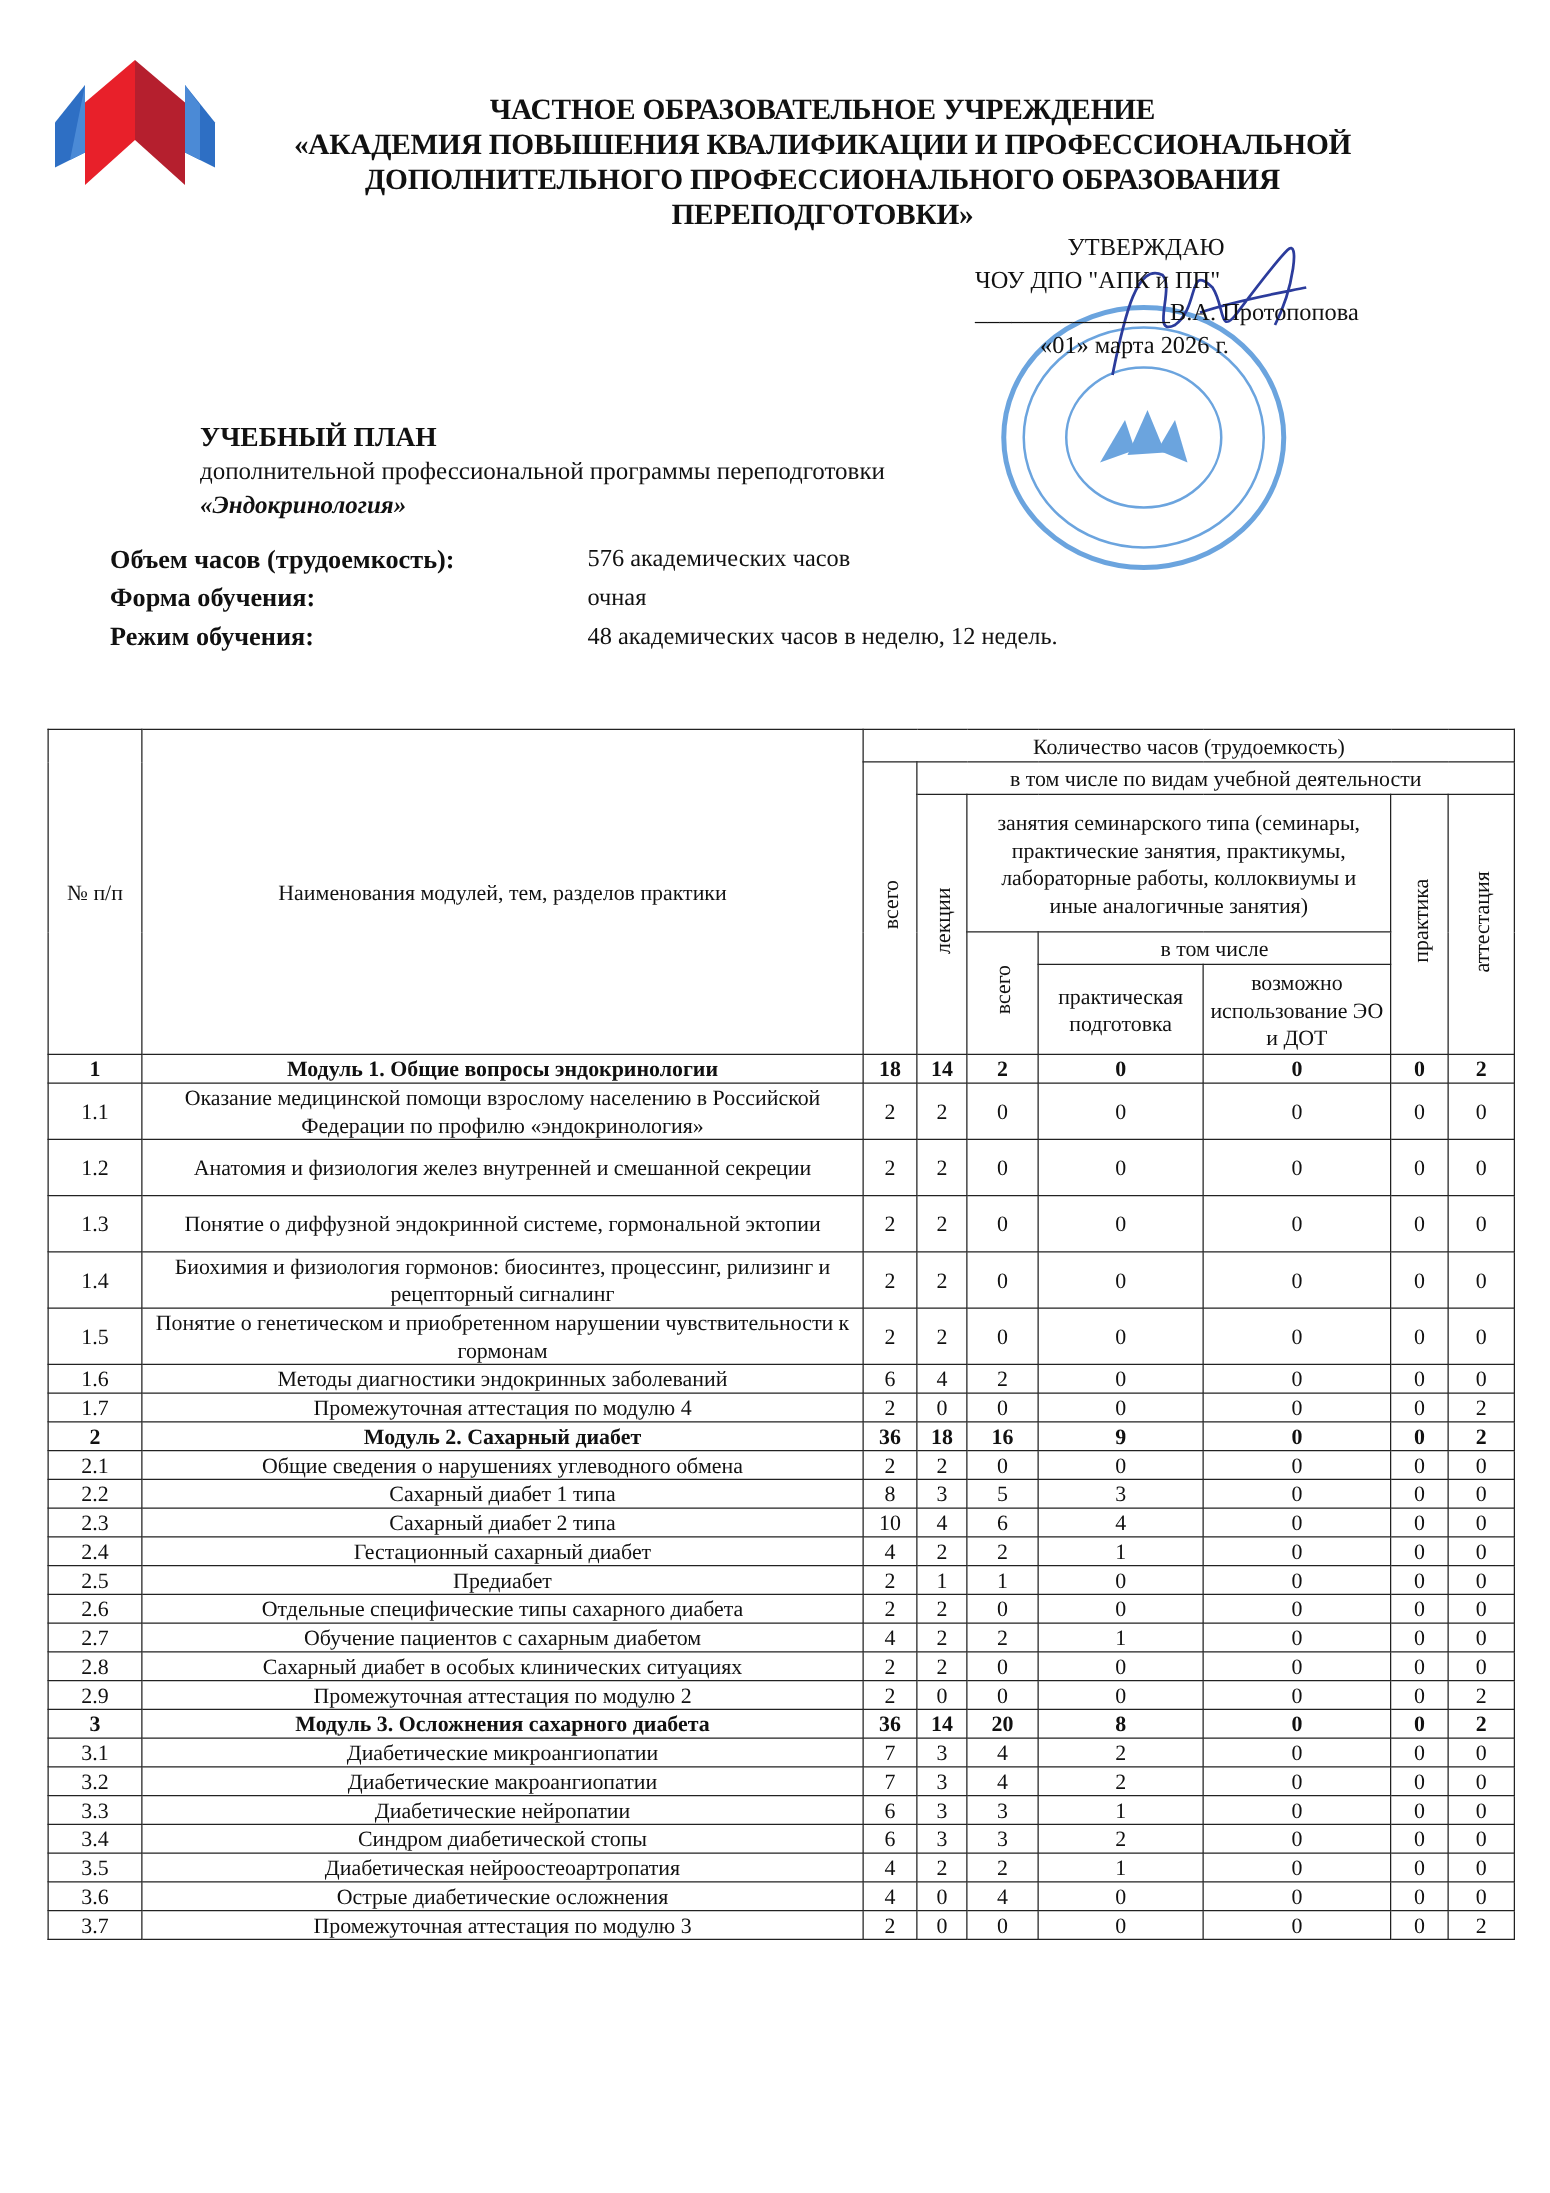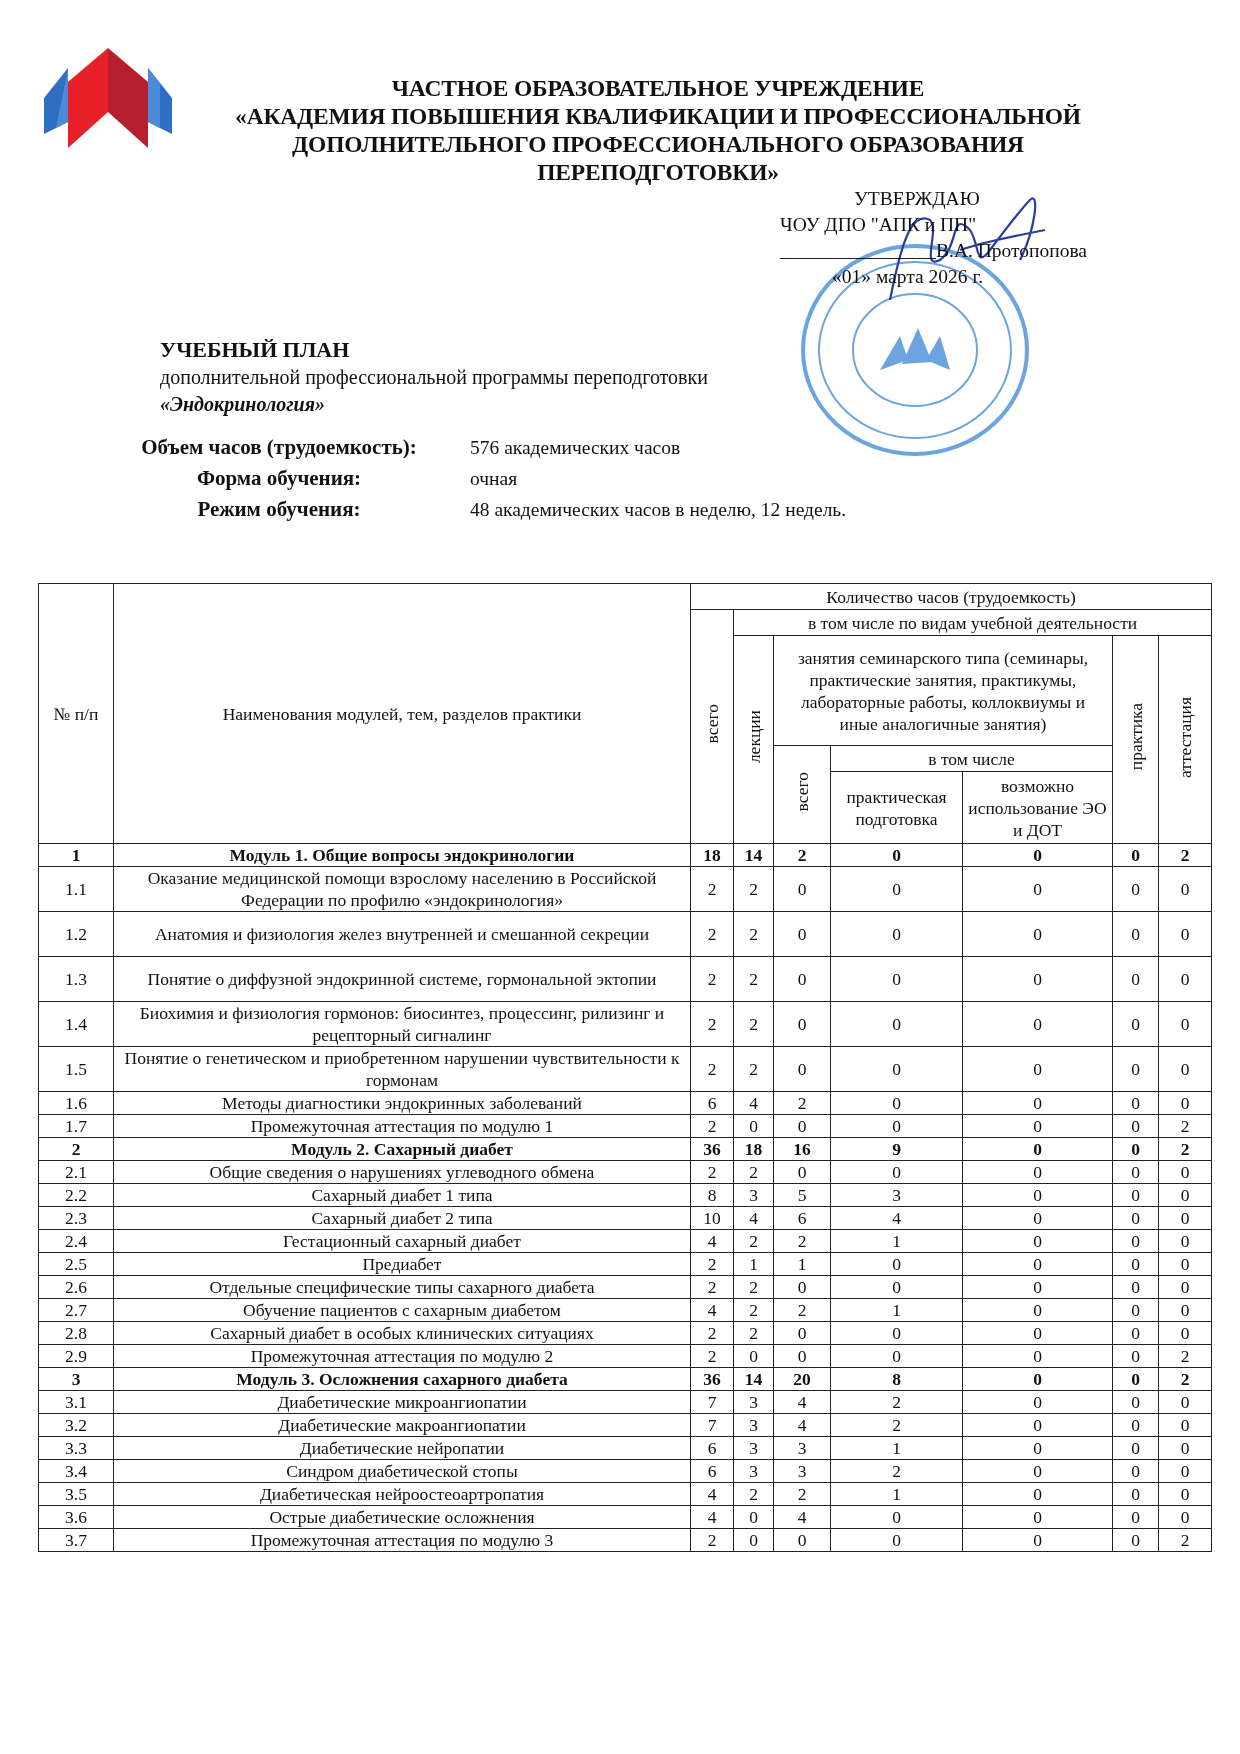--- a/index.html
+++ b/index.html
@@ -12,21 +12,21 @@
   .approve .l1 { padding-left: 74px; }
   .approve .l4 { white-space: nowrap; }
   .approve .l5 { padding-left: 52px; }
   .stamp { position: absolute; left: 790px; top: 240px; width: 250px; height: 220px; opacity: 0.75; }
   .signature { position: absolute; left: 880px; top: 190px; width: 170px; height: 120px; }
   .title-block { position: absolute; left: 160px; top: 336px; width: 880px; text-align: left; }
   .title-block .t1 { font-weight: bold; font-size: 22px; line-height: 28px; }
   .title-block .t2 { font-size: 20px; line-height: 26px; }
   .title-block .t3 { font-size: 20px; line-height: 28px; font-style: italic; font-weight: bold; }
   .meta { position: absolute; left: 88px; top: 432px; font-size: 20px; }
-  .meta .row { display: flex; height: 31px; align-items: center; text-align: center; }
+  .meta .row { display: flex; height: 31px; align-items: center; }
   .meta .k { width: 382px; font-weight: bold; font-size: 21px; }
   .meta .v { font-size: 19.5px; }
   table.plan { position: absolute; left: 38px; top: 583px; border-collapse: collapse;
                font-size: 17.5px; table-layout: fixed; width: 1173px; }
   table.plan td, table.plan th { border: 1.5px solid #222; padding: 0 4px; font-weight: normal;
                text-align: center; vertical-align: middle; line-height: 22px; }
   table.plan th { font-size: 17.5px; }
   .vert { writing-mode: vertical-rl; transform: rotate(180deg); display: inline-block; white-space: nowrap; }
   td.name { text-align: left; padding-left: 10px; }
   tr.module td { font-weight: bold; }
@@ -203,21 +203,21 @@
         <td>6</td>
         <td>4</td>
         <td>2</td>
         <td>0</td>
         <td>0</td>
         <td>0</td>
         <td>0</td>
       </tr>
       <tr class="r1">
         <td>1.7</td>
-        <td class="name">Промежуточная аттестация по модулю 1</td>
+        <td class="name">Промежуточная аттестация по модулю 4</td>
         <td>2</td>
         <td>0</td>
         <td>0</td>
         <td>0</td>
         <td>0</td>
         <td>0</td>
         <td>2</td>
       </tr>
       <tr class="module r1">
         <td>2</td>

